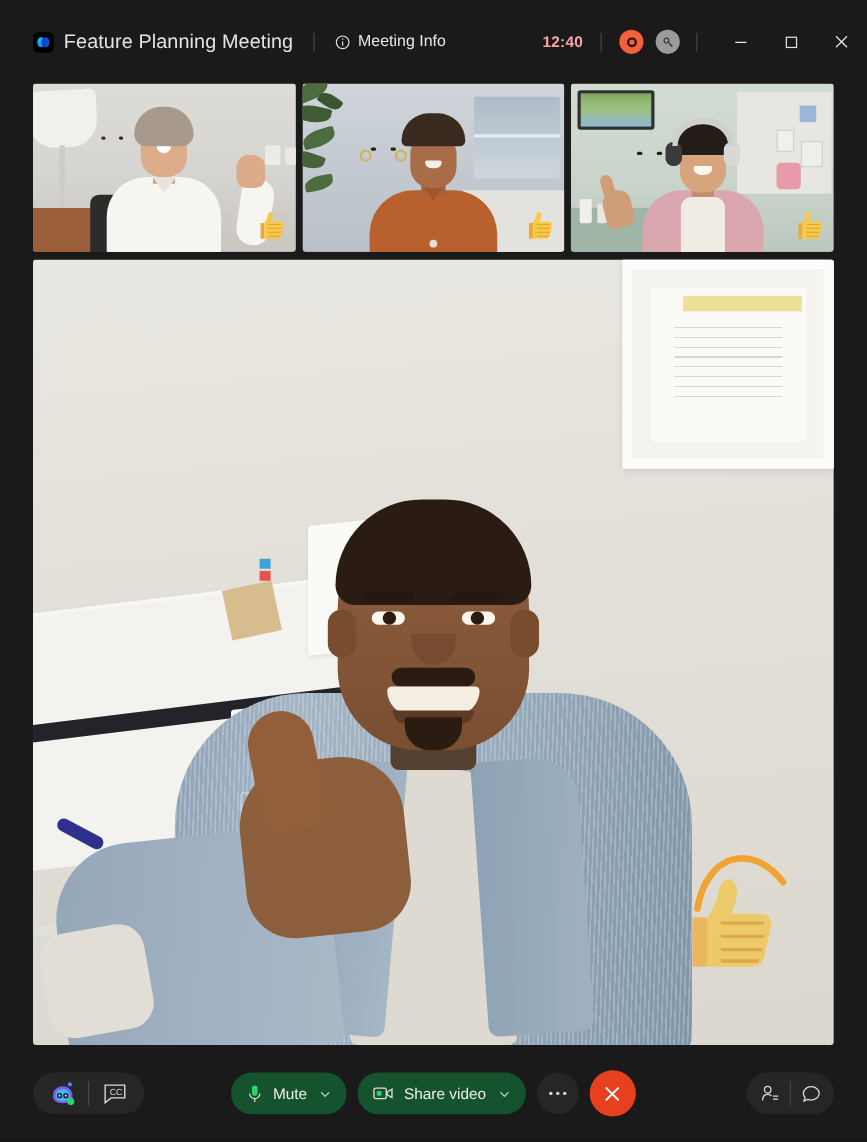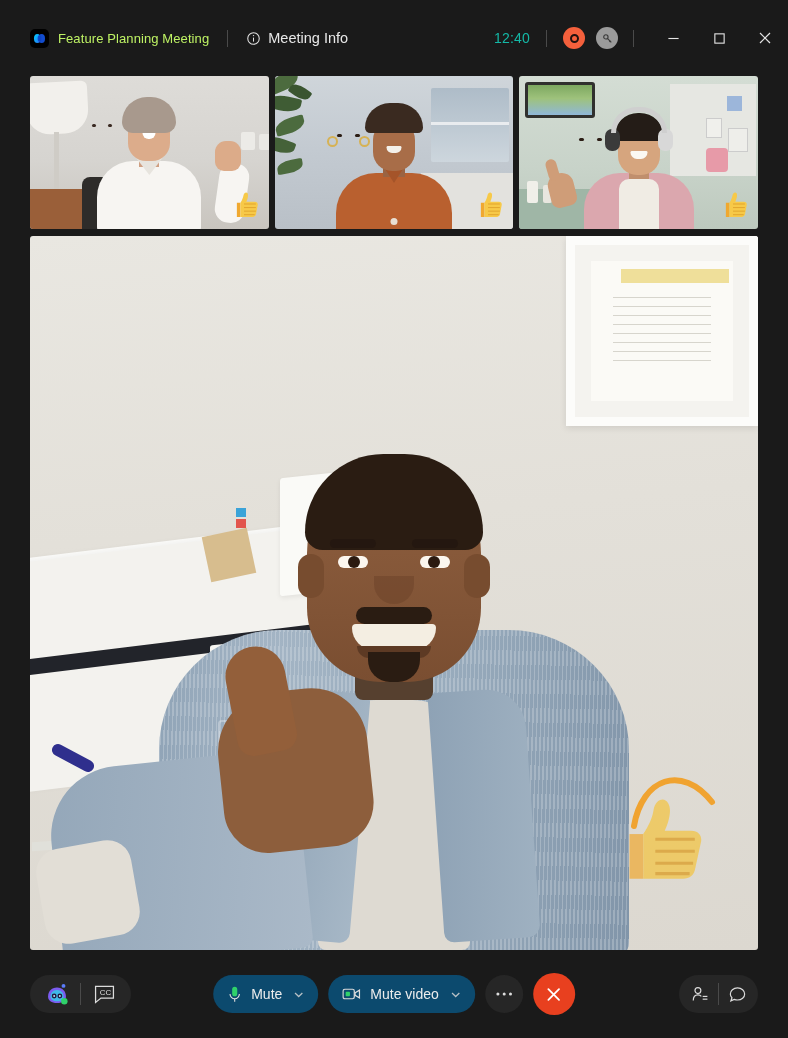--- a/index.html
+++ b/index.html
@@ -44,22 +44,22 @@
     background: #000;
     display: flex;
     align-items: center;
     justify-content: center;
     flex: 0 0 19px;
     margin-right: 9px;
   }
   .app-logo svg { display: block; }
 
   .meeting-title {
-    color: #bef264;
-    font-size: 13px;
+    color: #e5e5e5;
+    font-size: 18px;
     letter-spacing: 0.1px;
     white-space: nowrap;
   }
 
   .tb-divider {
     width: 1px;
     height: 17px;
     background: #4a4a4a;
     margin: 0 18px;
     flex: 0 0 1px;
@@ -84,23 +84,24 @@
   .title-right {
     position: absolute;
     right: 0;
     top: 0;
     height: 76px;
     display: flex;
     align-items: center;
   }
 
   .timer {
-    color: #14b8a6;
+    color: #fca5a5;
     font-size: 14px;
     letter-spacing: 0.2px;
+    font-weight: bold;
   }
 
   .record-badge {
     width: 22px;
     height: 22px;
     border-radius: 50%;
     background: #f4603c;
     display: flex;
     align-items: center;
     justify-content: center;
@@ -348,21 +349,21 @@
     left: 50%;
     transform: translateX(-50%);
     display: flex;
     align-items: center;
     gap: 10px;
   }
 
   .pill {
     height: 38px;
     border-radius: 19px;
-    background: #0c4a6e;
+    background: #14532d;
     display: flex;
     align-items: center;
     padding: 0 14px;
     gap: 9px;
     cursor: pointer;
     color: #ededed;
     font-size: 14px;
     white-space: nowrap;
   }
   .pill .chev { margin-left: 2px; opacity: .85; }
@@ -686,21 +687,21 @@
           <path d="M2 4.4 L6 8.2 L10 4.4"></path>
         </svg>
       </div>
 
       <div class="pill">
         <svg width="19" height="14" viewBox="0 0 22 16" fill="none" class="icon-svg">
           <rect x="1" y="2.5" width="13" height="11" rx="2" stroke="#dcdcdc" stroke-width="1.4"></rect>
           <rect x="4" y="5.5" width="5" height="5" rx="1" fill="#2fd16a"></rect>
           <path d="M15 6.5 L20 3.5 V12.5 L15 9.5 Z" stroke="#dcdcdc" stroke-width="1.4"></path>
         </svg>
-        <span>Mute video</span>
+        <span>Share video</span>
         <svg class="chev" width="11" height="11" viewBox="0 0 12 12" fill="none" stroke="#d4d4d4" stroke-width="1.4">
           <path d="M2 4.4 L6 8.2 L10 4.4"></path>
         </svg>
       </div>
 
 
       <div class="round-btn">
         <svg width="18" height="6" viewBox="0 0 20 6" class="icon-svg">
           <circle cx="3" cy="3" r="1.7" fill="#dcdcdc"></circle>
           <circle cx="10" cy="3" r="1.7" fill="#dcdcdc"></circle>

